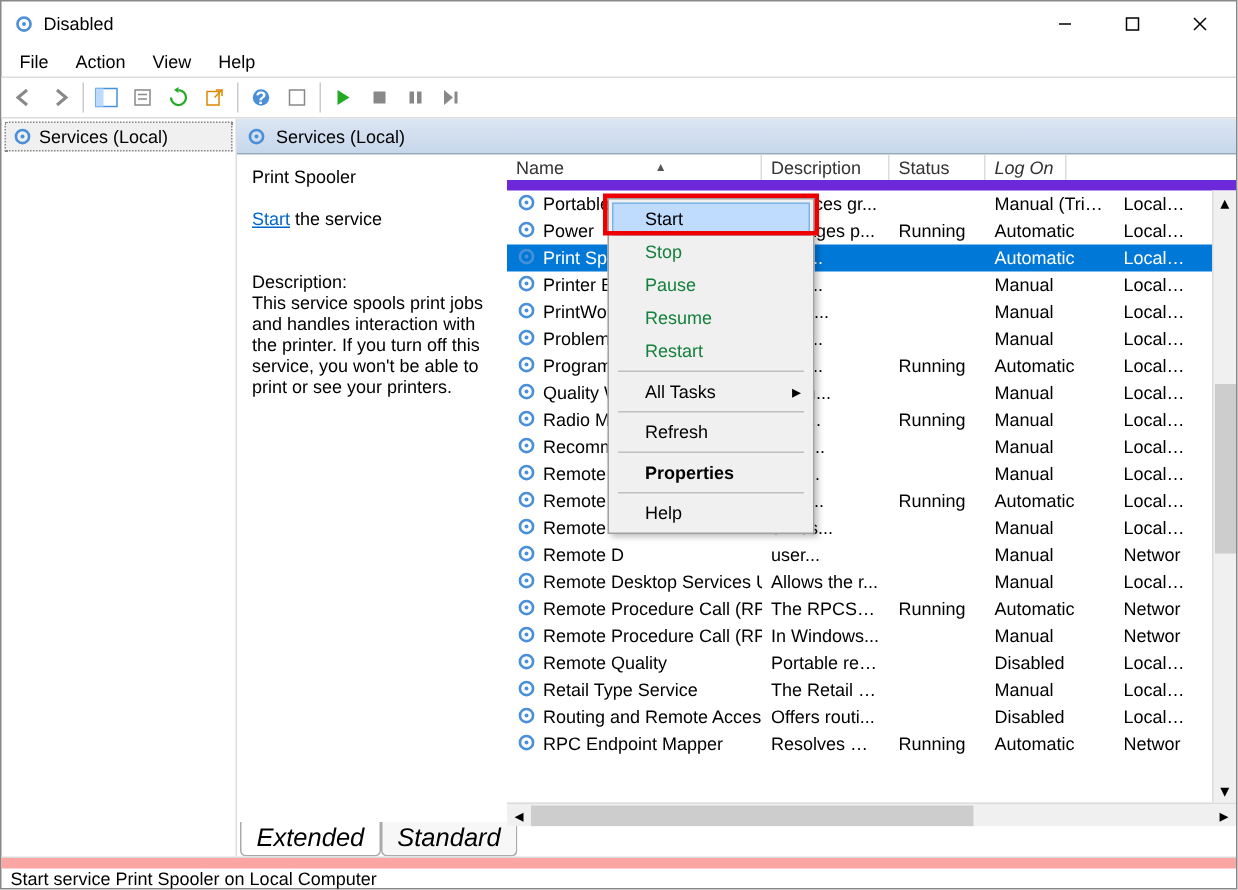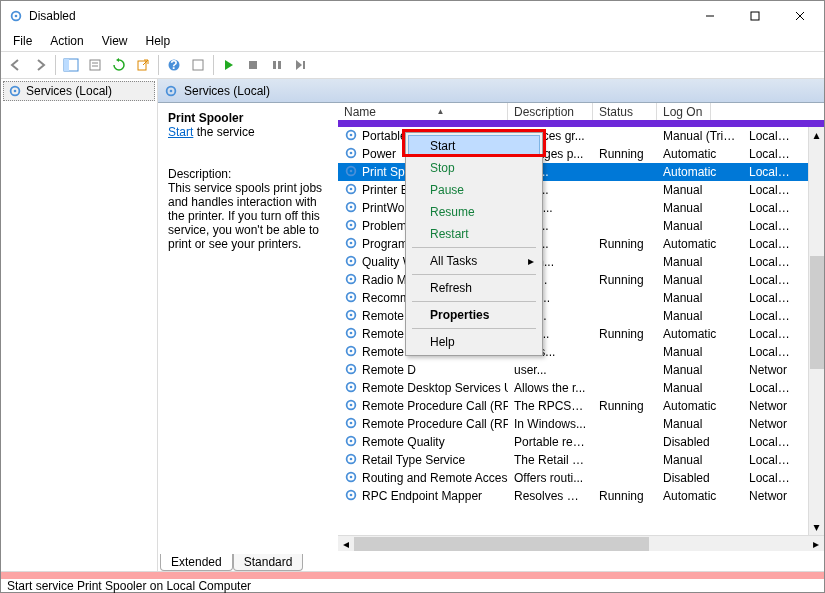--- a/index.html
+++ b/index.html
@@ -14,35 +14,35 @@
 .toolbar { height: 28px; display: flex; align-items: center; border-top: 1px solid #dcdcdc; border-bottom: 1px solid #dcdcdc; padding: 0 4px; gap: 2px; background: #fff; }
 .toolbar .ticon { width: 22px; height: 22px; display: flex; align-items: center; justify-content: center; border: 1px solid transparent; }
 .toolbar .sep { width: 1px; height: 20px; background: #ccc; margin: 0 2px; }
 .body { flex: 1; display: flex; border-bottom: 1px solid #dcdcdc; overflow: hidden; }
 .tree { width: 157px; border-right: 1px solid #dcdcdc; padding: 2px; }
 .tree .node { display: flex; align-items: center; gap: 4px; padding: 2px 4px; border: 1px dotted #888; background: #f0f0f0; }
 .content { flex: 1; display: flex; flex-direction: column; }
 .content-head { height: 24px; background: linear-gradient(#dce6f2,#c7d7ec); border-bottom: 1px solid #9ab; display: flex; align-items: center; padding: 0 6px; gap: 6px; }
 .panels { flex: 1; display: flex; overflow: hidden; position: relative; }
 .detail { width: 180px; padding: 8px 10px; }
-.detail .name { font-weight: bold; margin-bottom: 0; }
+.detail .name { font-weight: normal; margin-bottom: 14px; }
 .detail a { color: #0066cc; text-decoration: underline; }
 .detail .descblock { margin-top: 28px; }
 .list { flex: 1; display: flex; flex-direction: column; overflow: hidden; }
 .cols { height: 24px; display: flex; border-bottom: 7px solid #6d28d9; }
 .cols div { border-right: 1px solid #dcdcdc; padding: 4px 6px; display: flex; align-items: center; gap: 4px; color: #333; }
-.c-name { width: 170px; } .c-desc { width: 85px; } .c-status { width: 64px; } .c-startup { width: 86px; } .c-logon { width: 54px; }
+.c-name { width: 170px; } .c-desc { width: 85px; } .c-status { width: 64px; } .c-startup { width: 86px; } .c-logon { width: 54px; font-style: italic; }
 .rows { flex: 1; overflow: hidden; position: relative; }
 .row { height: 18px; display: flex; align-items: center; white-space: nowrap; }
 .row.sel { background: #0078d7; color: #fff; }
 .row .cell { overflow: hidden; text-overflow: ellipsis; padding: 0 6px; }
 .row .cn { width: 170px; display: flex; align-items: center; gap: 4px; }
 .row .cd { width: 85px; } .row .cs { width: 64px; } .row .ct { width: 86px; } .row .cl { width: 54px; }
 .tabs { height: 20px; display: flex; align-items: flex-end; padding-left: 2px; gap: 0; }
-.tabs .tab { border: 1px solid #aaa; border-top: none; border-radius: 0 0 4px 4px; padding: 1px 10px; font-size: 12px; background: #f7f7f7; }
+.tabs .tab { border: 1px solid #aaa; border-top: none; border-radius: 0 0 4px 4px; padding: 1px 10px; font-size: 17px; background: #f7f7f7; font-style: italic; }
 .tabs .tab.active { background: #fff; font-weight: normal; }
 .statusbar { height: 20px; border-top: 7px solid #fca5a5; display: flex; align-items: center; padding: 0 6px; }
 .scrollbar-h { height: 16px; background: #f0f0f0; border-top: 1px solid #dcdcdc; display: flex; align-items: center; }
 .scrollbar-h .sbtn { width: 16px; height: 16px; display: flex; align-items: center; justify-content: center; }
 .scrollbar-h .track { flex: 1; height: 16px; position: relative; }
 .scrollbar-h .thumb { position: absolute; left: 0; width: 65%; height: 14px; top: 1px; background: #cdcdcd; }
 .scrollbar-v { position: absolute; right: 0; top: 24px; bottom: 16px; width: 16px; background: #f0f0f0; border-left: 1px solid #dcdcdc; display: flex; flex-direction: column; }
 .scrollbar-v .sbtn { height: 16px; display: flex; align-items: center; justify-content: center; }
 .scrollbar-v .vtrack { flex: 1; position: relative; }
 .scrollbar-v .vthumb { position: absolute; top: 30%; height: 30%; left: 1px; width: 14px; background: #cdcdcd; }

